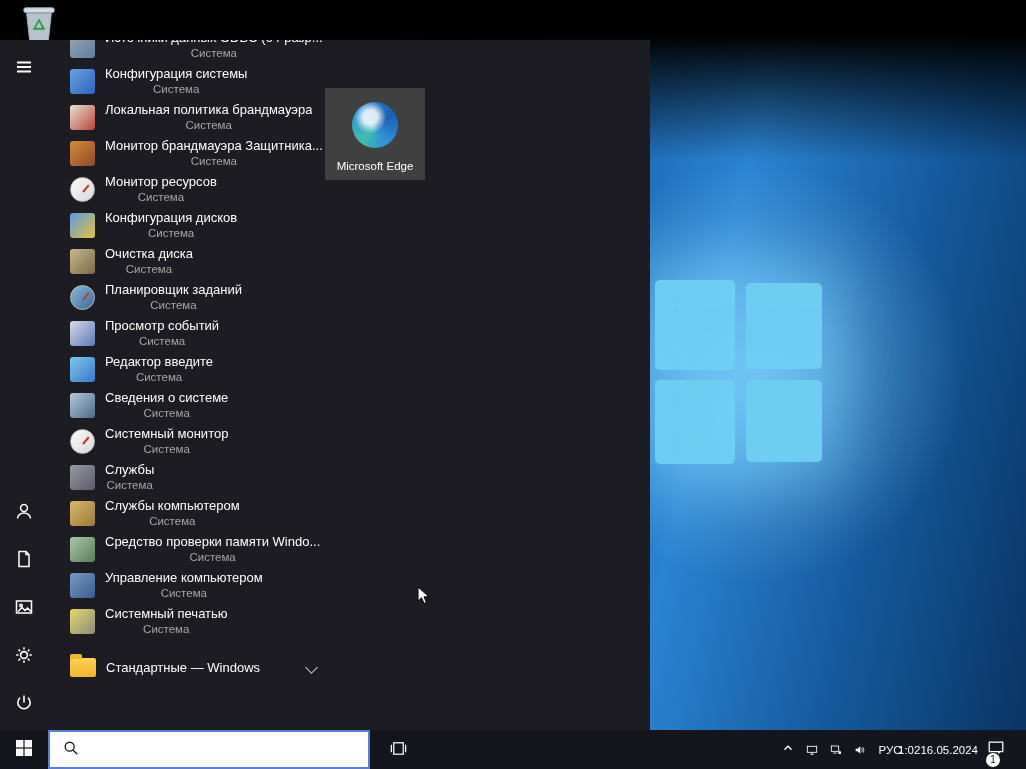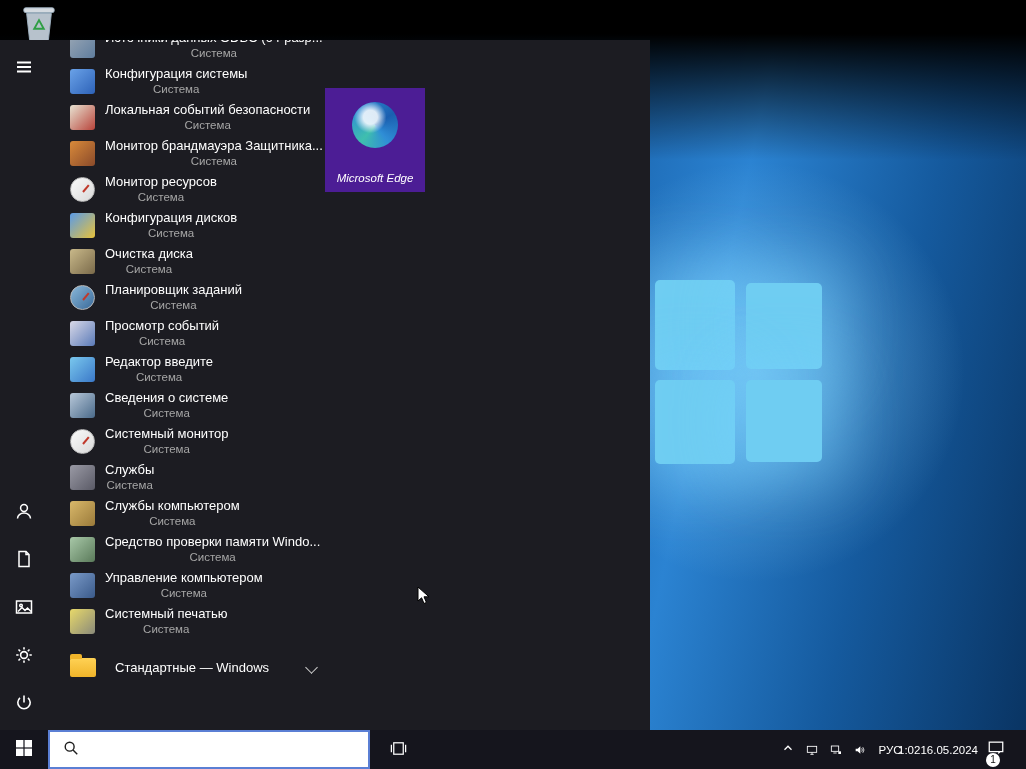--- a/index.html
+++ b/index.html
@@ -47,38 +47,38 @@
   }
   .app-icon.circle{border-radius:50%;border:1px solid #b9b9b9;box-sizing:border-box;}
   .app-icon .needle{
     position:absolute;left:11px;top:5px;width:2px;height:9px;background:#c0392b;
     transform:rotate(40deg);transform-origin:bottom center;display:block;
   }
   .app-text{display:flex;flex-direction:column;overflow:hidden;}
   .app-title{font-size:13px;line-height:16px;color:#ffffff;}
   .app-sub{font-size:11.5px;line-height:14px;color:#a6a6a6;text-align:center;}
   .folder-row{
-    height:40px;margin-top:8px;display:flex;align-items:center;gap:19px;padding-left:22px;
+    height:40px;margin-top:8px;display:flex;align-items:center;gap:10px;padding-left:22px;
   }
   .folder-glyph{
     width:26px;height:19px;background:linear-gradient(#ffd255,#f0b42a);
     border-radius:2px;position:relative;flex:0 0 26px;
   }
   .folder-glyph::before{
     content:"";position:absolute;top:-4px;left:0;width:12px;height:5px;
     background:#f0b42a;border-radius:2px 2px 0 0;
   }
   .folder-label{font-size:13px;color:#ffffff;}
   .chev-down{
     width:8px;height:8px;border-right:1.5px solid #cfcfcf;border-bottom:1.5px solid #cfcfcf;
     transform:rotate(45deg);margin-left:auto;margin-right:14px;
   }
   
   .tile{
-    position:absolute;left:325px;top:48px;width:100px;height:104px;background:#4c1d95;font-style:italic;
+    position:absolute;left:325px;top:48px;width:100px;height:92px;background:#404040;
   }
   .edge-logo{
     position:absolute;left:27px;top:14px;width:46px;height:46px;border-radius:50%;
     background:
       radial-gradient(circle at 40% 33%, rgba(255,255,255,0.85) 0 7px, rgba(255,255,255,0) 16px),
       conic-gradient(from 220deg, #3fbfae, #2f8ed6 25%, #1a5fb0 55%, #2f8ed6 78%, #3fbfae);
   }
   .tile-label{
     position:absolute;bottom:8px;left:0;width:100%;text-align:center;
     font-size:11.5px;color:#ffffff;
@@ -199,21 +199,21 @@
       <div class="app-row">
         <span class="app-icon" style="background: linear-gradient(135deg, rgb(106, 162, 232), rgb(45, 98, 184));"></span>
         <span class="app-text">
           <span class="app-title">Конфигурация системы</span>
           <span class="app-sub">Система</span>
         </span>
       </div>
       <div class="app-row">
         <span class="app-icon" style="background: linear-gradient(135deg, rgb(232, 227, 210), rgb(184, 67, 58));"></span>
         <span class="app-text">
-          <span class="app-title">Локальная событий безопасности</span>
+          <span class="app-title">Локальная политика брандмауэра</span>
           <span class="app-sub">Система</span>
         </span>
       </div>
       <div class="app-row">
         <span class="app-icon" style="background: linear-gradient(135deg, rgb(217, 138, 58), rgb(138, 74, 42));"></span>
         <span class="app-text">
           <span class="app-title">Монитор брандмауэра Защитника...</span>
           <span class="app-sub">Система</span>
         </span>
       </div>

